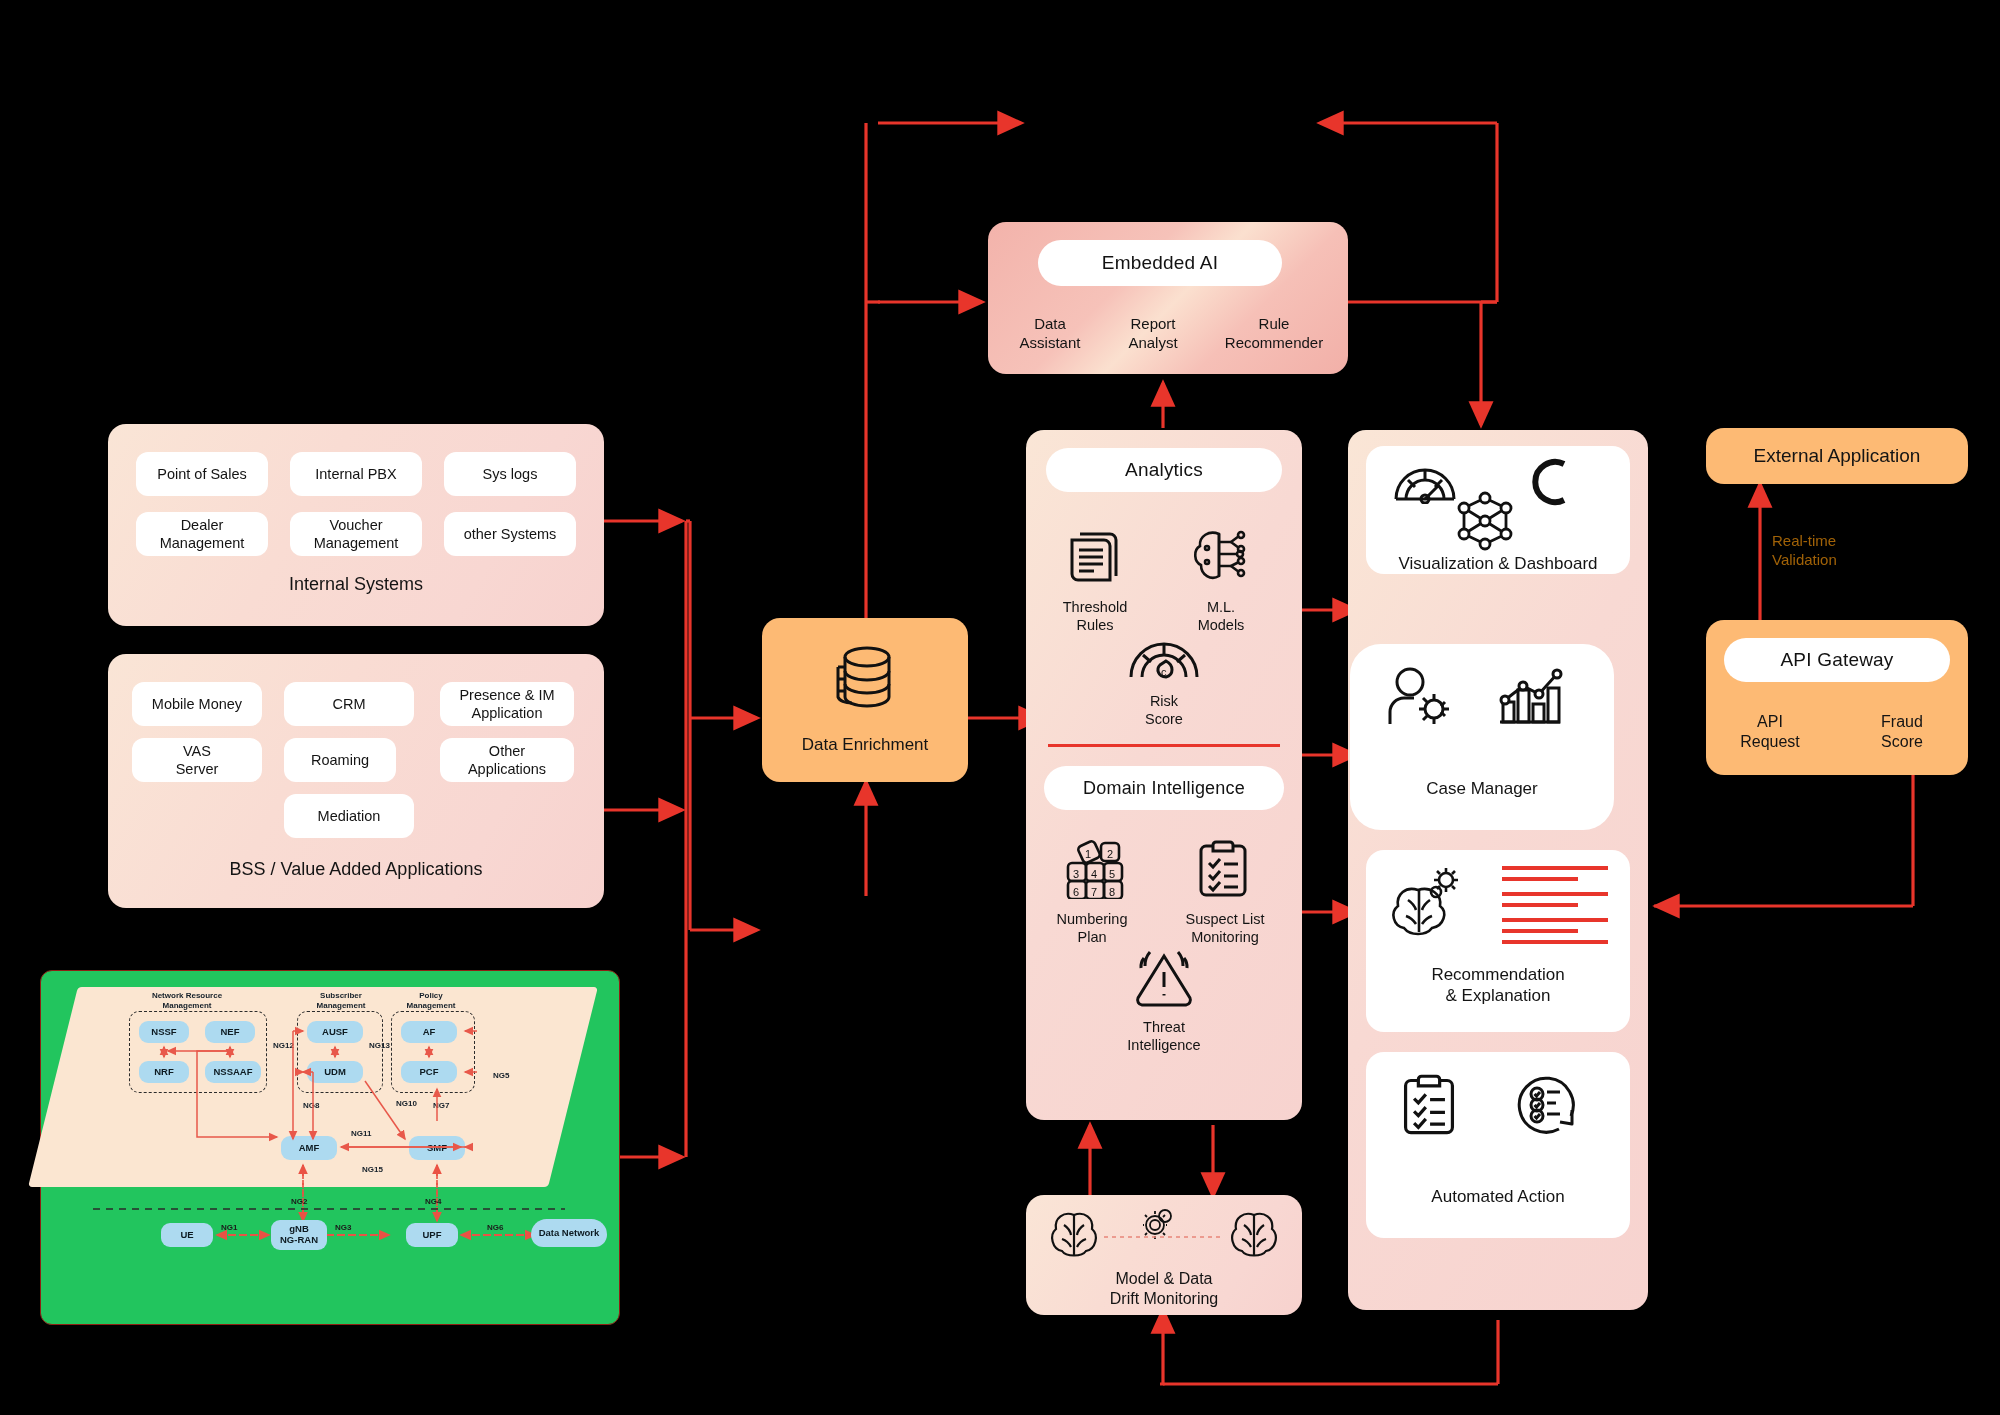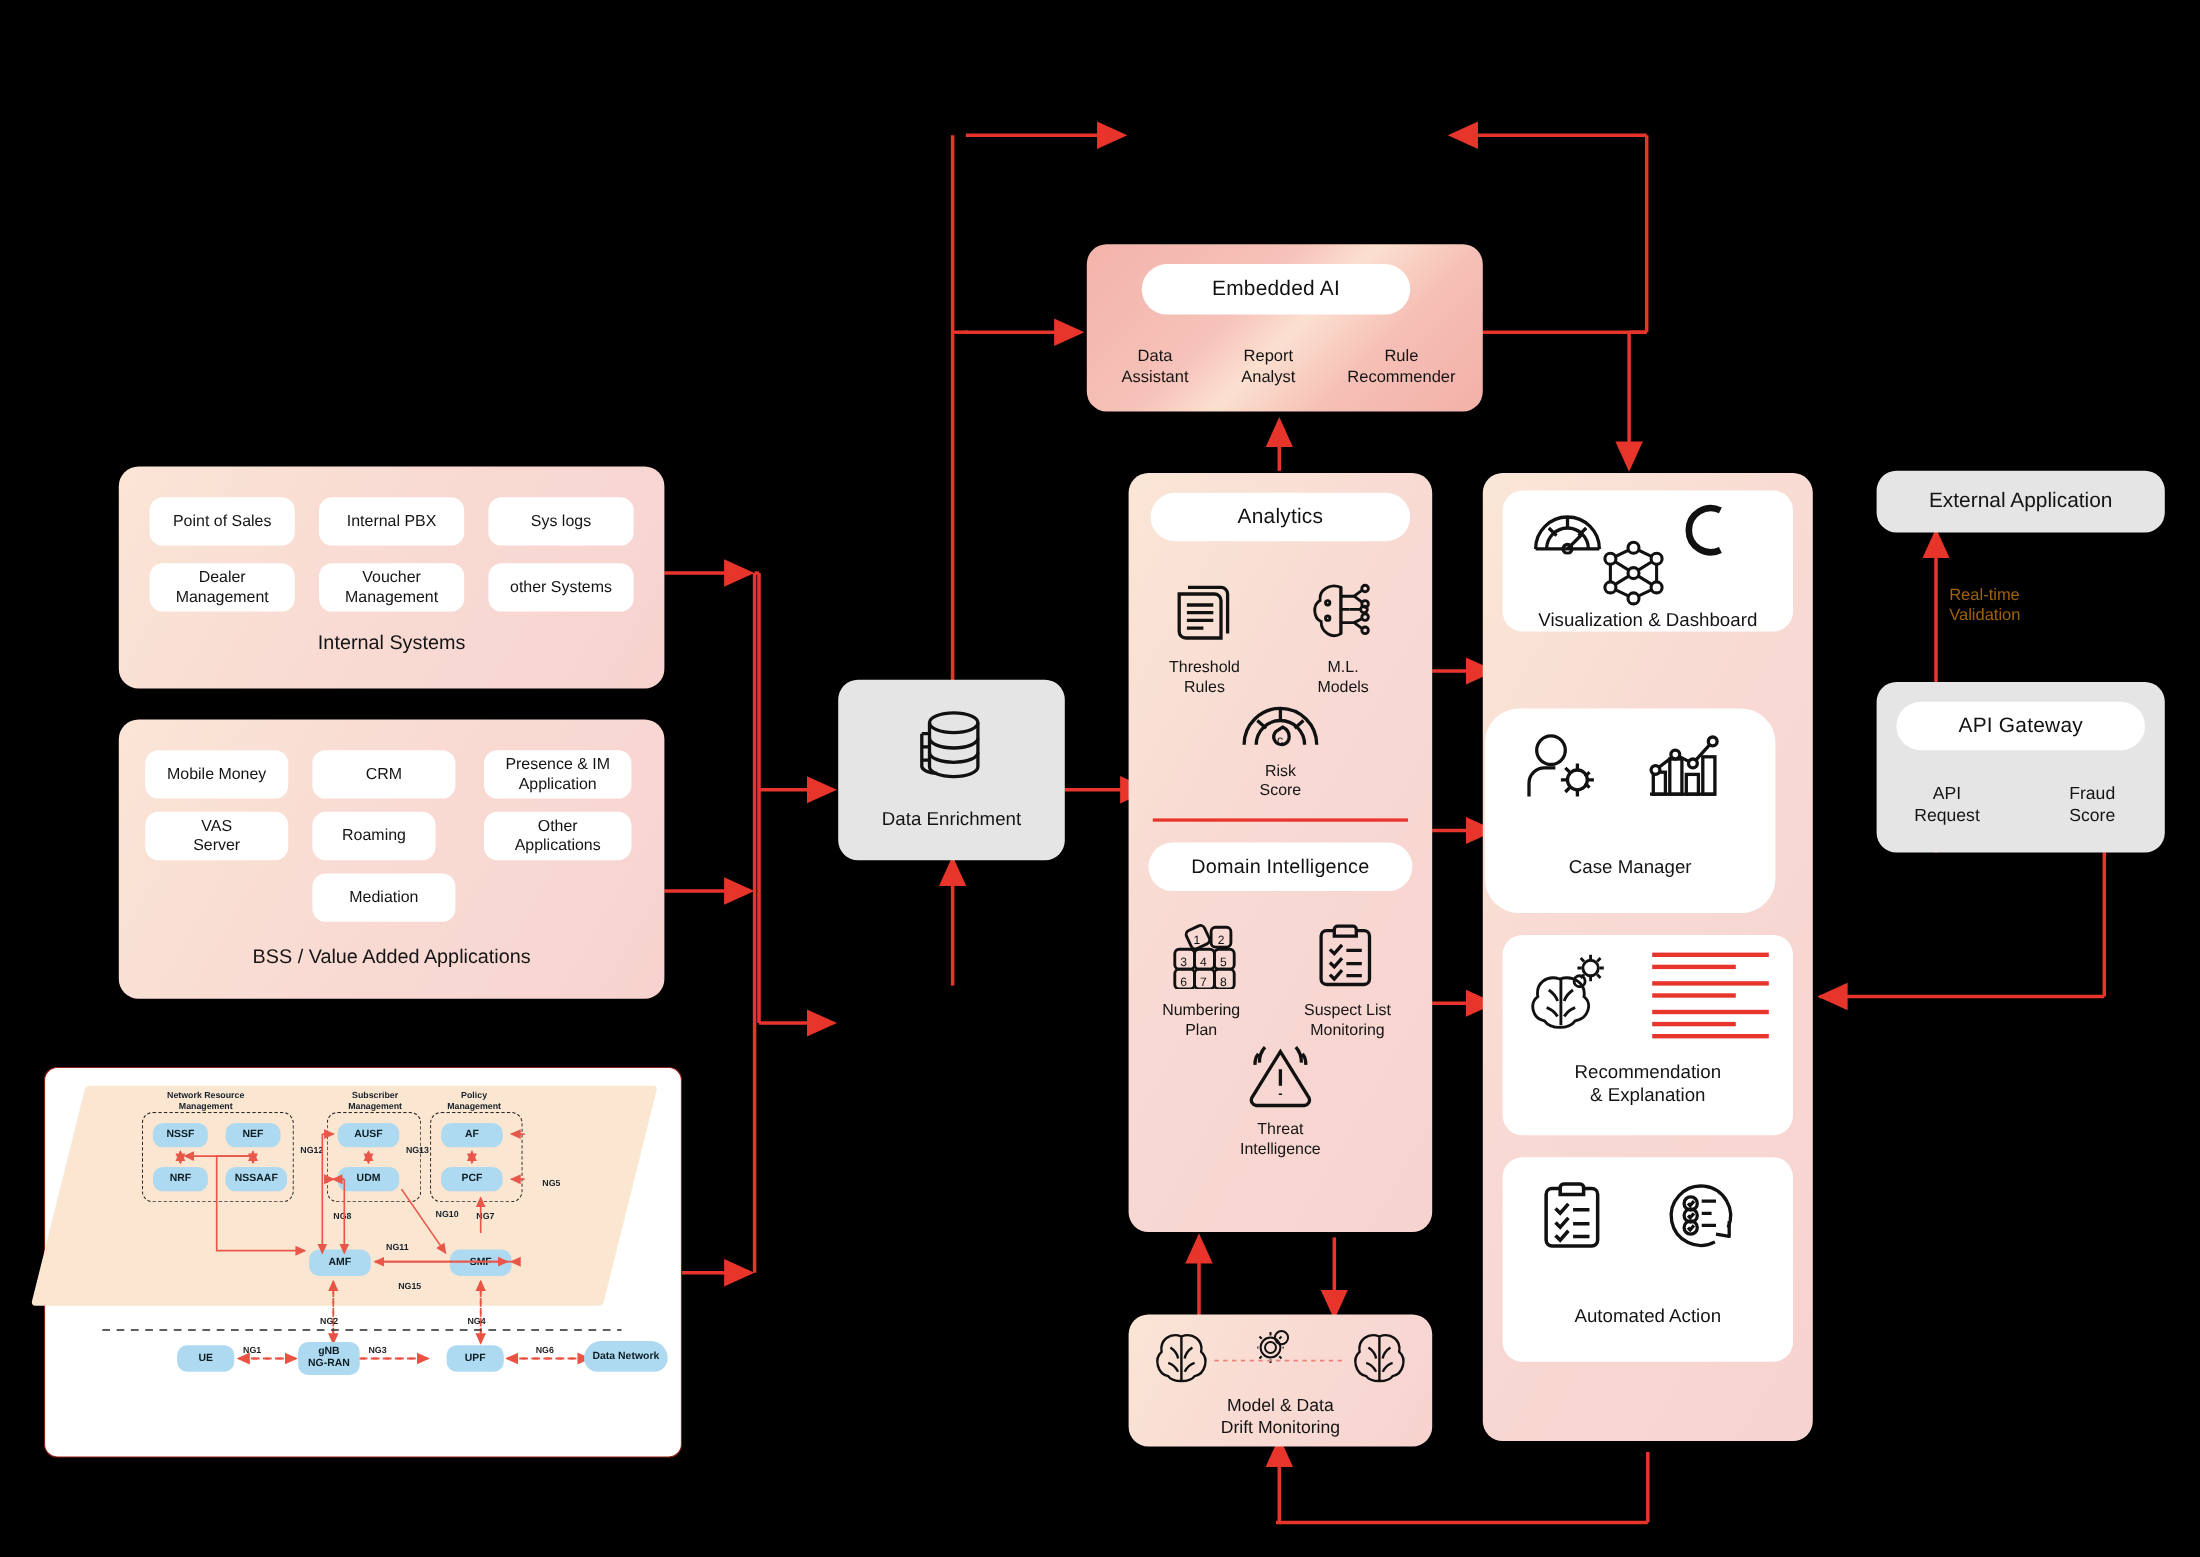--- a/index.html
+++ b/index.html
@@ -9,21 +9,21 @@
     font-family:"Liberation Sans", sans-serif;
     position:relative; overflow:hidden;
   }
   .stage { position:absolute; left:0; top:0; width:2000px; height:1415px; }
   svg.wires { position:absolute; left:0; top:0; width:2000px; height:1415px; pointer-events:none; z-index:1; }
 
   
   .node { position:absolute; z-index:2; border-radius:18px; }
   .pink-strong { background:linear-gradient(135deg,#f3b3ab 0%,#f6c2b9 38%,#fbe0cf 52%,#f6c0b7 70%,#f2b0a8 100%); }
   .pink-soft   { background:linear-gradient(120deg,#fae5d6 0%,#f9dcd3 40%,#f8d7d2 75%,#f7d2ce 100%); }
-  .pink-flat   { background:#e5e5e5; }
+  .pink-flat   { background:#fdba74; }
   .pink-col    { background:linear-gradient(120deg,#fae6d6 0%,#f8d9d3 45%,#f7d3cf 100%); }
 
   .pill {
     background:#fff; border-radius:999px;
     display:flex; align-items:center; justify-content:center;
     color:#121212; font-size:19px; letter-spacing:.2px;
   }
   .sub-label {
     position:absolute; color:#141414; font-size:15px; line-height:1.28;
     text-align:center; white-space:pre-line;
@@ -48,21 +48,21 @@
   }
   .icon-wrap { position:absolute; display:flex; align-items:center; justify-content:center; }
   .icon-label {
     position:absolute; text-align:center; color:#141414;
     font-size:14.5px; line-height:1.26; white-space:pre-line;
   }
 
   
   #fiveg-panel {
     position:absolute; left:40px; top:970px; width:580px; height:355px;
-    background:#ffffff; border:1.6px solid #8f1f14; border-radius:12px; z-index:2;
+    background:#22c55e; border:1.6px solid #8f1f14; border-radius:12px; z-index:2;
   }
   .nf {
     position:absolute; background:#addaf0; border-radius:9px;
     display:flex; align-items:center; justify-content:center;
     font-size:9.5px; font-weight:bold; color:#0d1b22; text-align:center;
     line-height:1.12; white-space:pre-line;
   }
   .grp-dash { position:absolute; border:1.4px dashed #2b2b2b; border-radius:10px; }
   .grp-cap {
     position:absolute; text-align:center; font-size:8px; font-weight:bold;

